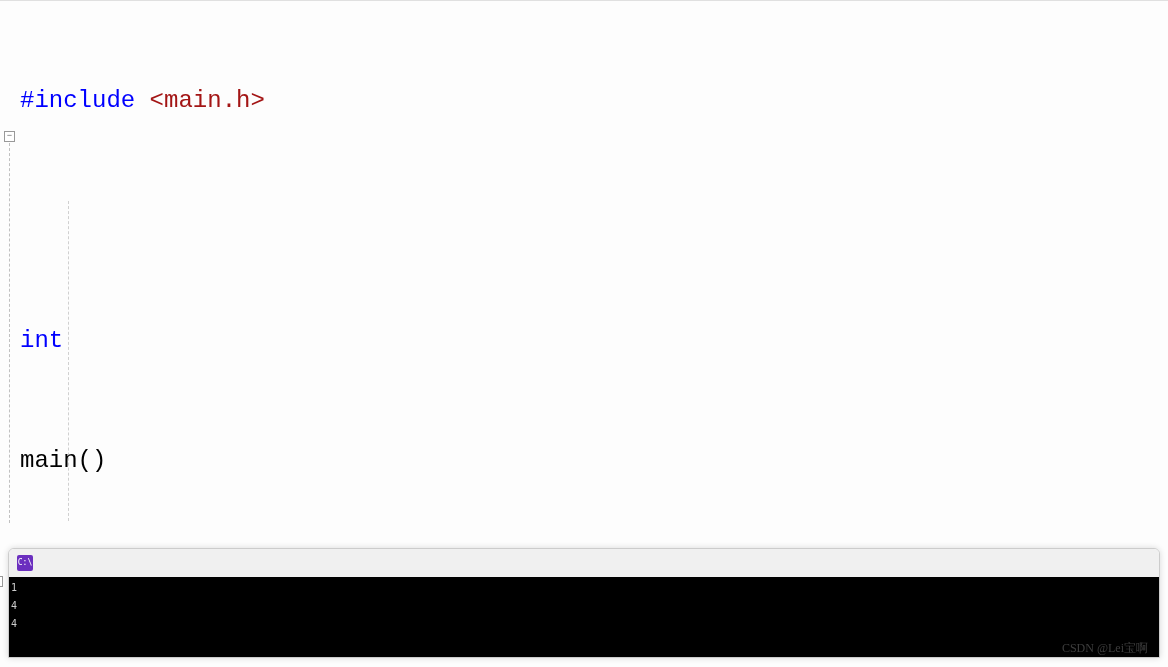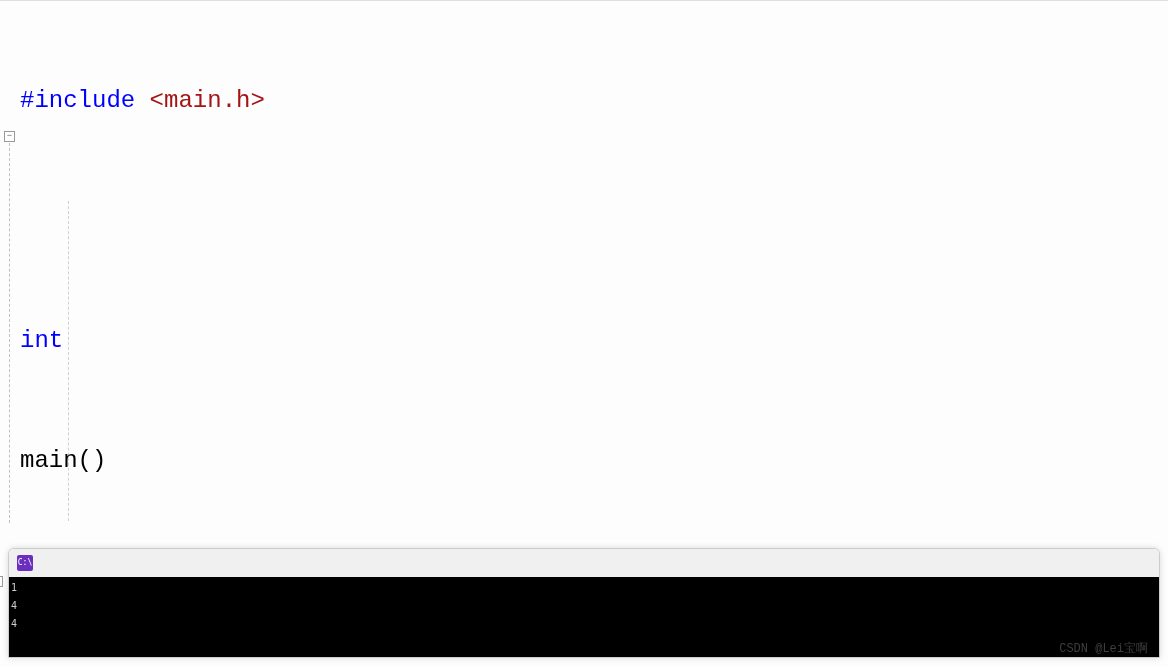--- a/index.html
+++ b/index.html
@@ -126,21 +126,21 @@
       line-height: 9px;
       text-align: center;
       color: #666;
       z-index: 10;
     }
     .watermark {
       position: absolute;
       bottom: 10px;
       right: 20px;
       color: #666;
-      font-family: Liberation Mono, monospace;
+      font-family: Liberation Serif, serif;
       font-size: 12px;
       opacity: 0.6;
     }
   </style>
 </head>
 <body>
 
 <div class="editor-area">
   <div class="gutter">
     <div class="fold-icon" style="top:130px">−</div>

